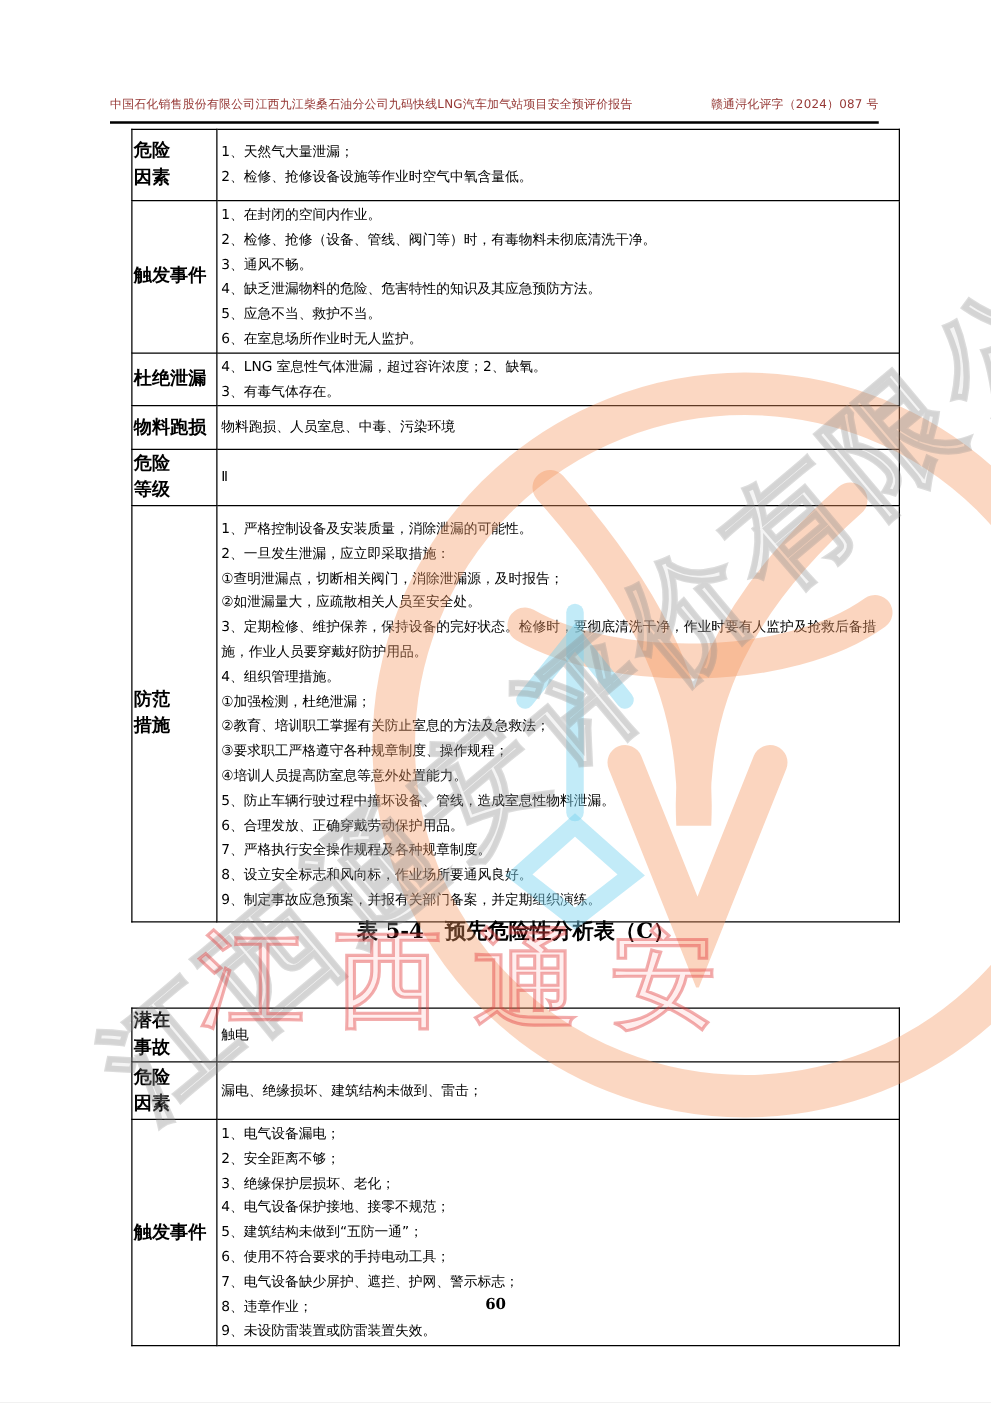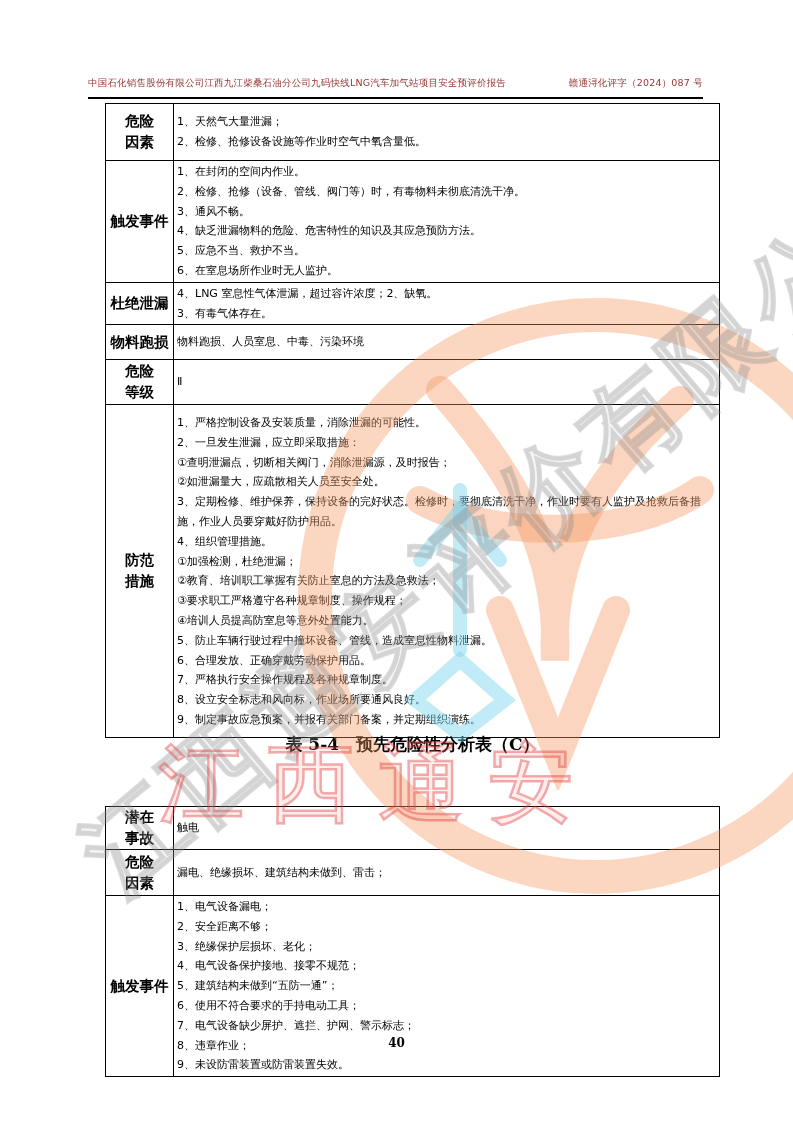--- a/index.html
+++ b/index.html
@@ -32,21 +32,21 @@
   table.doc th, table.doc td{
     border:1.6px solid #000;
     font-size:11px;
     line-height:19.8px;
     white-space:pre-line;
     overflow:hidden;
   }
   table.doc th{
     width:65px;
     font-weight:bold;font-size:14.5px;line-height:21px;
-    text-align:center;vertical-align:middle;
+    text-align:left;vertical-align:middle;
     padding:0 1px;
   }
   table.doc td{
     padding:1px 4px 1px 3px;
     vertical-align:middle;text-align:left;
   }
   td.top{vertical-align:top;}
   td.center{text-align:center;}
   .rh57{height:57px;} .rh115{height:115px;} .rh40{height:40px;}
   .rh35{height:35px;} .rh45{height:45px;} .rh333{height:333px;}
@@ -190,15 +190,15 @@
 4、电气设备保护接地、接零不规范；
 5、建筑结构未做到“五防一通”；
 6、使用不符合要求的手持电动工具；
 7、电气设备缺少屏护、遮拦、护网、警示标志；
 8、违章作业；
 9、未设防雷装置或防雷装置失效。</td>
       </tr>
     </tbody>
   </table>
 
-  <div class="footer">40</div>
+  <div class="footer">60</div>
 
 </div>
 
 </body></html>

